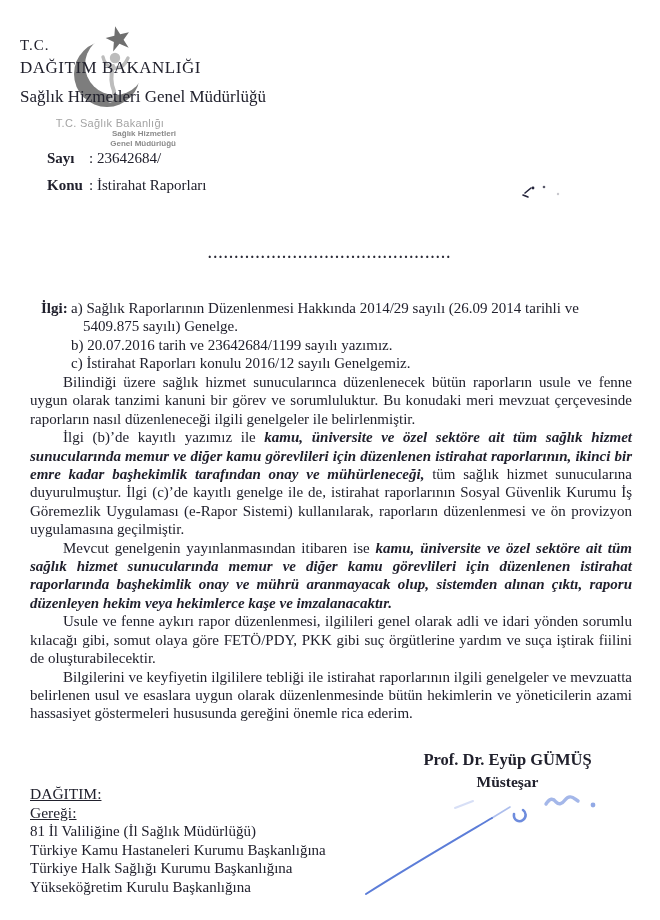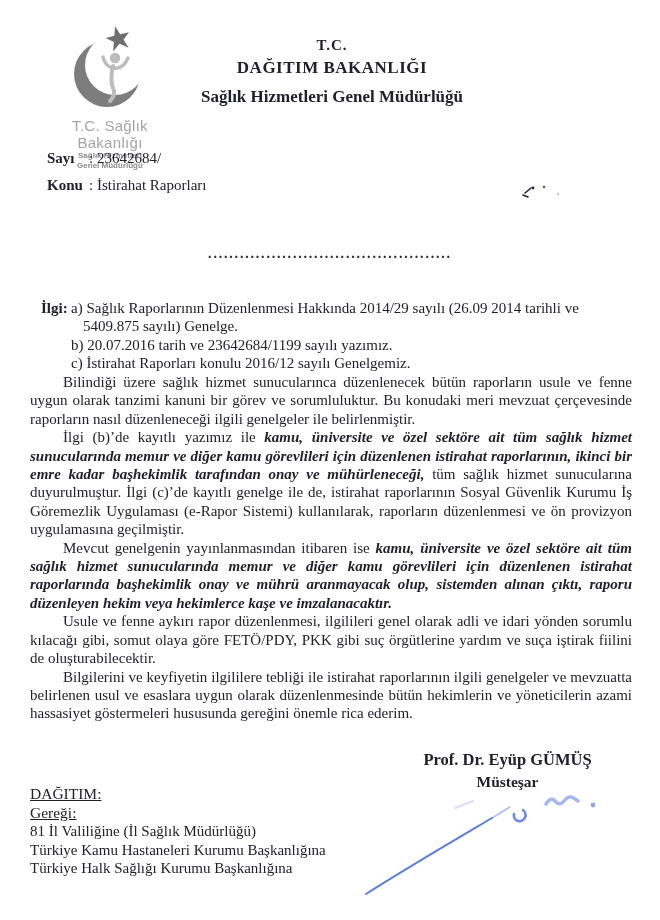--- a/index.html
+++ b/index.html
@@ -3,28 +3,28 @@
 <meta charset="utf-8">
 <style>
   html,body{margin:0;padding:0;background:#e8e8e8;}
   .page{
     position:relative;width:660px;height:920px;margin:0 auto;
     background:#ffffff;overflow:hidden;
     font-family:"Liberation Serif","DejaVu Serif",serif;
     color:#21212d;
   }
   
-  .doc-header{position:absolute;top:37px;left:20px;right:16px;text-align:center;font-weight:bold;}
+  .doc-header{position:absolute;top:37px;left:20px;right:16px;font-weight:normal;}
   .doc-header .tc{font-size:15px;letter-spacing:1px;}
   .doc-header .ministry{font-size:17px;margin-top:4px;letter-spacing:.5px;}
   .doc-header .directorate{font-size:17px;margin-top:9px;}
   
   .logo{position:absolute;left:44px;top:24px;width:132px;text-align:center;}
-  .logo-title{font-family:"Liberation Sans","DejaVu Sans",sans-serif;font-size:15px;color:#a4a4a4;margin-top:1px;letter-spacing:.3px;}
-  .logo-sub{font-family:"Liberation Sans","DejaVu Sans",sans-serif;font-size:8px;line-height:9.5px;color:#8b8b8b;font-weight:bold;}
+  .logo-title{font-family:"Liberation Sans","DejaVu Sans",sans-serif;font-size:11px;color:#a4a4a4;margin-top:1px;letter-spacing:.3px;}
+  .logo-sub{font-family:"Liberation Sans","DejaVu Sans",sans-serif;font-size:8px;line-height:9.5px;color:#8b8b8b;font-weight:bold;text-align:right;}
   
   .meta{position:absolute;left:47px;top:150px;font-size:15px;}
   .meta-row{display:flex;margin-bottom:10px;}
   .meta-label{font-weight:bold;width:42px;flex:none;}
   
   .recipient-dots{position:absolute;top:246px;left:0;right:0;text-align:center;
     font-weight:bold;font-size:14px;letter-spacing:1.8px;color:#2a2a36;}
   
   .ilgi{position:absolute;left:33px;top:299px;width:600px;display:flex;font-size:15px;line-height:18.4px;margin-left:8px;}
   .ilgi-label{font-weight:bold;width:30px;flex:none;}
@@ -125,16 +125,17 @@
     <circle cx="233" cy="27" r="2.4" fill="#4a6fd4" opacity=".6"></circle>
   </svg>
 
   <div class="distribution">
     <div class="dist-title">DAĞITIM:</div>
     <div class="dist-subtitle">Gereği:</div>
     <div>
         <div>81 İl Valiliğine (İl Sağlık Müdürlüğü)</div>
         <div>Türkiye Kamu Hastaneleri Kurumu Başkanlığına</div>
         <div>Türkiye Halk Sağlığı Kurumu Başkanlığına</div>
+        <div>Yükseköğretim Kurulu Başkanlığına</div>
       </div>
   </div>
 
 </div>
 
 </body></html>

